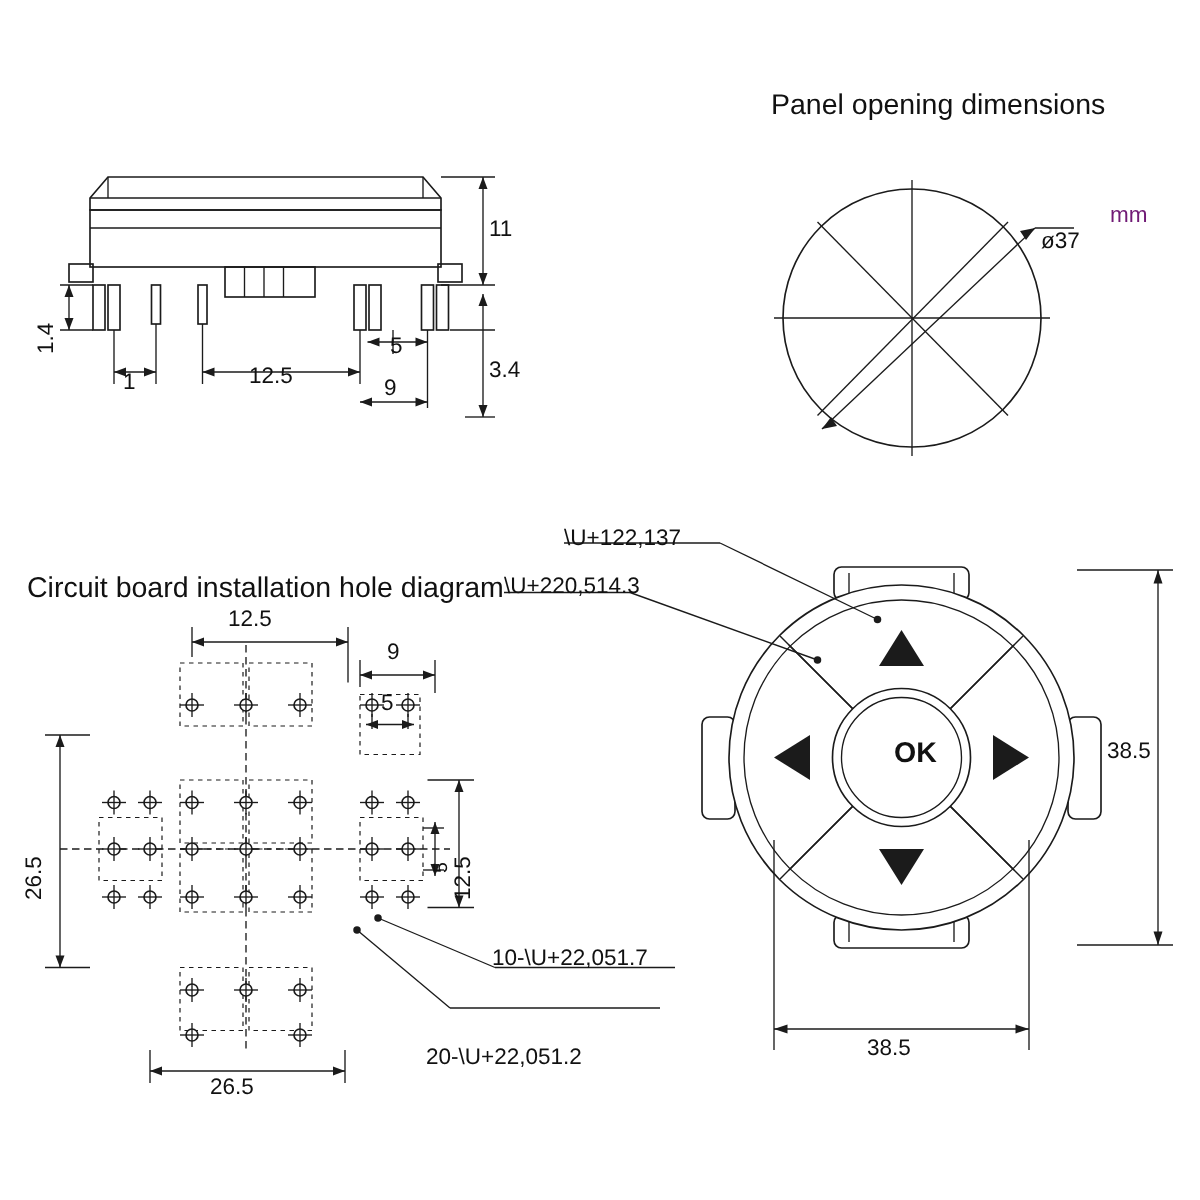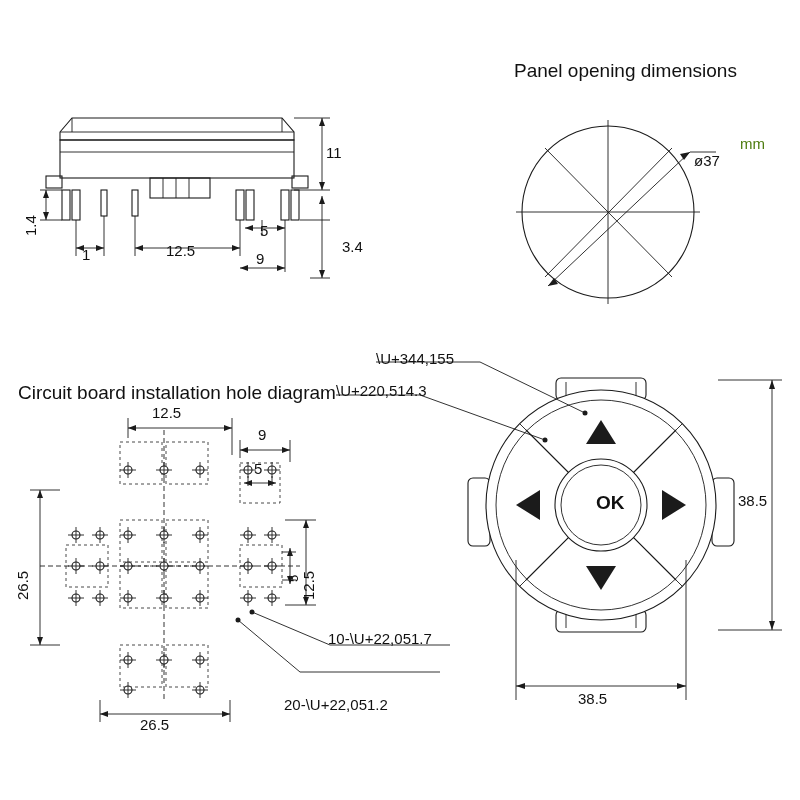--- a/index.html
+++ b/index.html
@@ -7,21 +7,21 @@
     width:800px;height:800px;background:#ffffff;
     font-family:"Liberation Sans", sans-serif;
     color:#000;
     position:relative;
     overflow:hidden;
   }
   .stage{position:absolute;left:0;top:0;width:752px;height:800px;}
   .lbl{position:absolute;font-size:15px;color:#111;white-space:nowrap;}
   .lbl.small{font-size:13px;}
   .lbl.big{font-size:19px;}
-  .lbl.red{color:#4d7c0f;}
+  .lbl.red{color:#701a75;}
   .rot{transform-origin:left top;}
   svg{position:absolute;left:0;top:0;}
   .ln{stroke:#1b1b1b;stroke-width:1.1;fill:none;}
   .ln-thin{stroke:#1b1b1b;stroke-width:0.9;fill:none;}
   .ln-dash{stroke:#1b1b1b;stroke-width:0.9;fill:none;stroke-dasharray:5 3;}
   .ln-dash2{stroke:#1b1b1b;stroke-width:0.8;fill:none;stroke-dasharray:3 3;}
   .fillw{fill:#ffffff;stroke:#1b1b1b;stroke-width:1.1;}
   .fillk{fill:#1b1b1b;stroke:none;}
 </style>
 </head>
@@ -341,37 +341,37 @@
       <path class="fillk" d="M686 686 l-9 -3 l0 6 Z"></path>
     </g>
 
   </svg>
 
   <div class="lbl big" style="left:514px;top:60px;">Panel opening dimensions</div>
   <div class="lbl" style="left:694px;top:152px;">ø37</div>
   <div class="lbl red" style="left:740px;top:135px;">mm</div>
 
   <div class="lbl" style="left:326px;top:144px;">11</div>
-  <div class="lbl" style="left:326px;top:238px;margin-left:16px;">3.4</div>
+  <div class="lbl" style="left:326px;top:238px;">3.4</div>
   <div class="lbl rot" style="left:22px;top:236px;transform:rotate(-90deg);">1.4</div>
   <div class="lbl" style="left:82px;top:246px;">1</div>
   <div class="lbl" style="left:166px;top:242px;">12.5</div>
   <div class="lbl" style="left:260px;top:222px;">5</div>
   <div class="lbl" style="left:256px;top:250px;">9</div>
 
   <div class="lbl big" style="left:18px;top:382px;">Circuit board installation hole diagram</div>
   <div class="lbl" style="left:152px;top:404px;">12.5</div>
   <div class="lbl" style="left:258px;top:426px;">9</div>
   <div class="lbl" style="left:254px;top:460px;">5</div>
   <div class="lbl rot" style="left:14px;top:600px;transform:rotate(-90deg);">26.5</div>
   <div class="lbl" style="left:140px;top:716px;">26.5</div>
   <div class="lbl rot" style="left:300px;top:600px;transform:rotate(-90deg);">12.5</div>
   <div class="lbl rot small" style="left:286px;top:582px;transform:rotate(-90deg);">5</div>
   <div class="lbl" style="left:328px;top:630px;">10-\U+22,051.7</div>
   <div class="lbl" style="left:284px;top:696px;">20-\U+22,051.2</div>
 
-  <div class="lbl" style="left:376px;top:350px;">\U+344,155</div>
+  <div class="lbl" style="left:376px;top:350px;">\U+122,137</div>
   <div class="lbl" style="left:336px;top:382px;">\U+220,514.3</div>
   <div class="lbl big" style="left:596px;top:492px;font-weight:bold;">OK</div>
   <div class="lbl" style="left:738px;top:492px;">38.5</div>
   <div class="lbl" style="left:578px;top:690px;">38.5</div>
 
 </div>
 
 </body></html>

